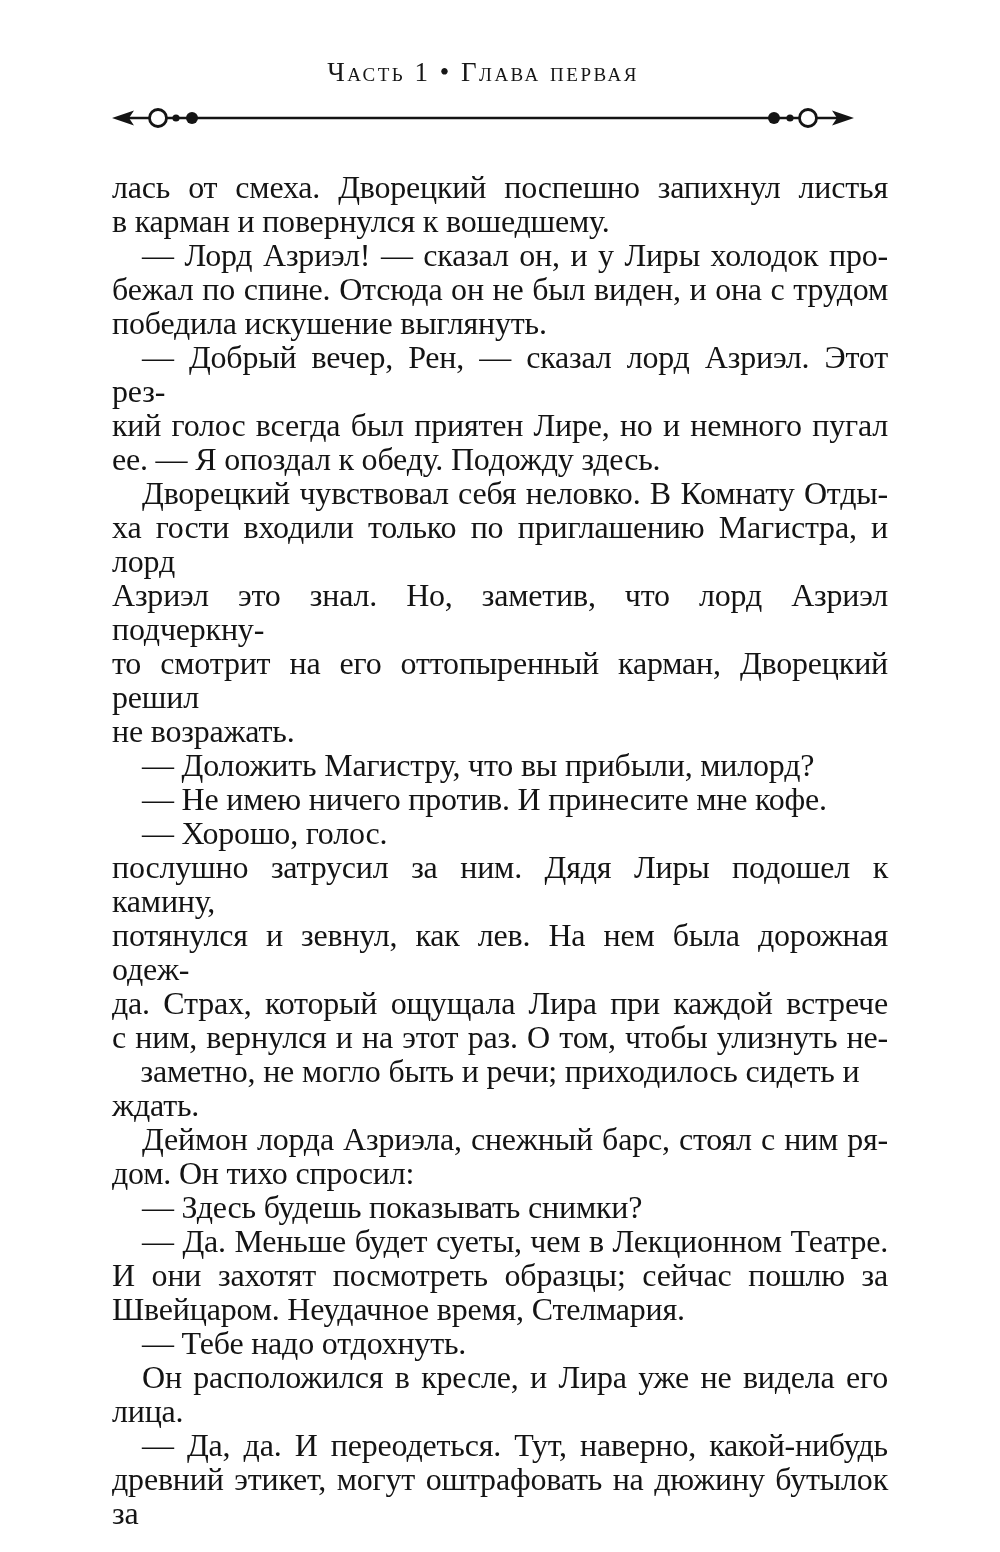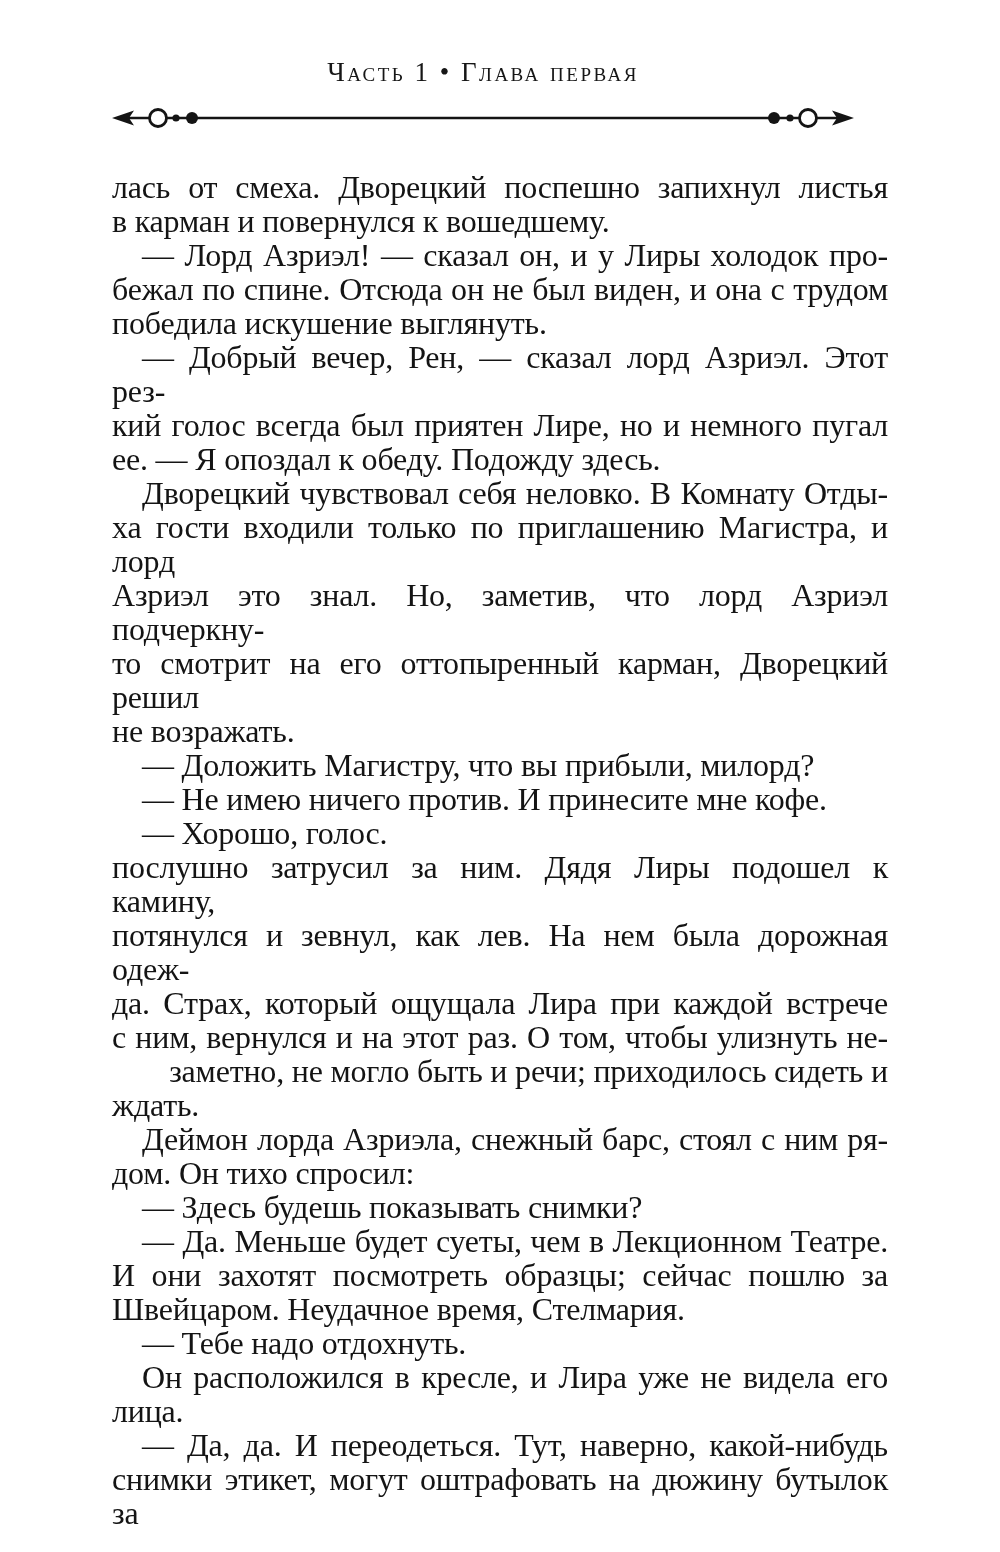--- a/index.html
+++ b/index.html
@@ -42,21 +42,21 @@
     line-height: 34px;
     letter-spacing: -0.2px;
   }
   .para { margin: 0; padding: 0; }
   .line {
     text-align: justify;
     text-align-last: justify;
     white-space: normal;
   }
   .line.last {
-    text-align: right;
+    text-align: center;
     text-align-last: left;
   }
   .line.indent {
     text-indent: 30px;
   }
   .page-number {
     margin-top: 52px;
     width: 742px;
     text-align: center;
     font-size: 27px;
@@ -137,19 +137,19 @@
       </div>
       <div class="para">
         <div class="line last indent">— Тебе надо отдохнуть.</div>
       </div>
       <div class="para">
         <div class="line indent">Он расположился в кресле, и Лира уже не видела его</div>
         <div class="line last">лица.</div>
       </div>
       <div class="para">
         <div class="line indent">— Да, да. И переодеться. Тут, наверно, какой-нибудь</div>
-        <div class="line">снимки этикет, могут оштрафовать на дюжину бутылок за</div>
+        <div class="line">древний этикет, могут оштрафовать на дюжину бутылок за</div>
       </div>
     </div>
 
   <div class="page-number">17</div>
 
 </div>
 
 </body></html>

